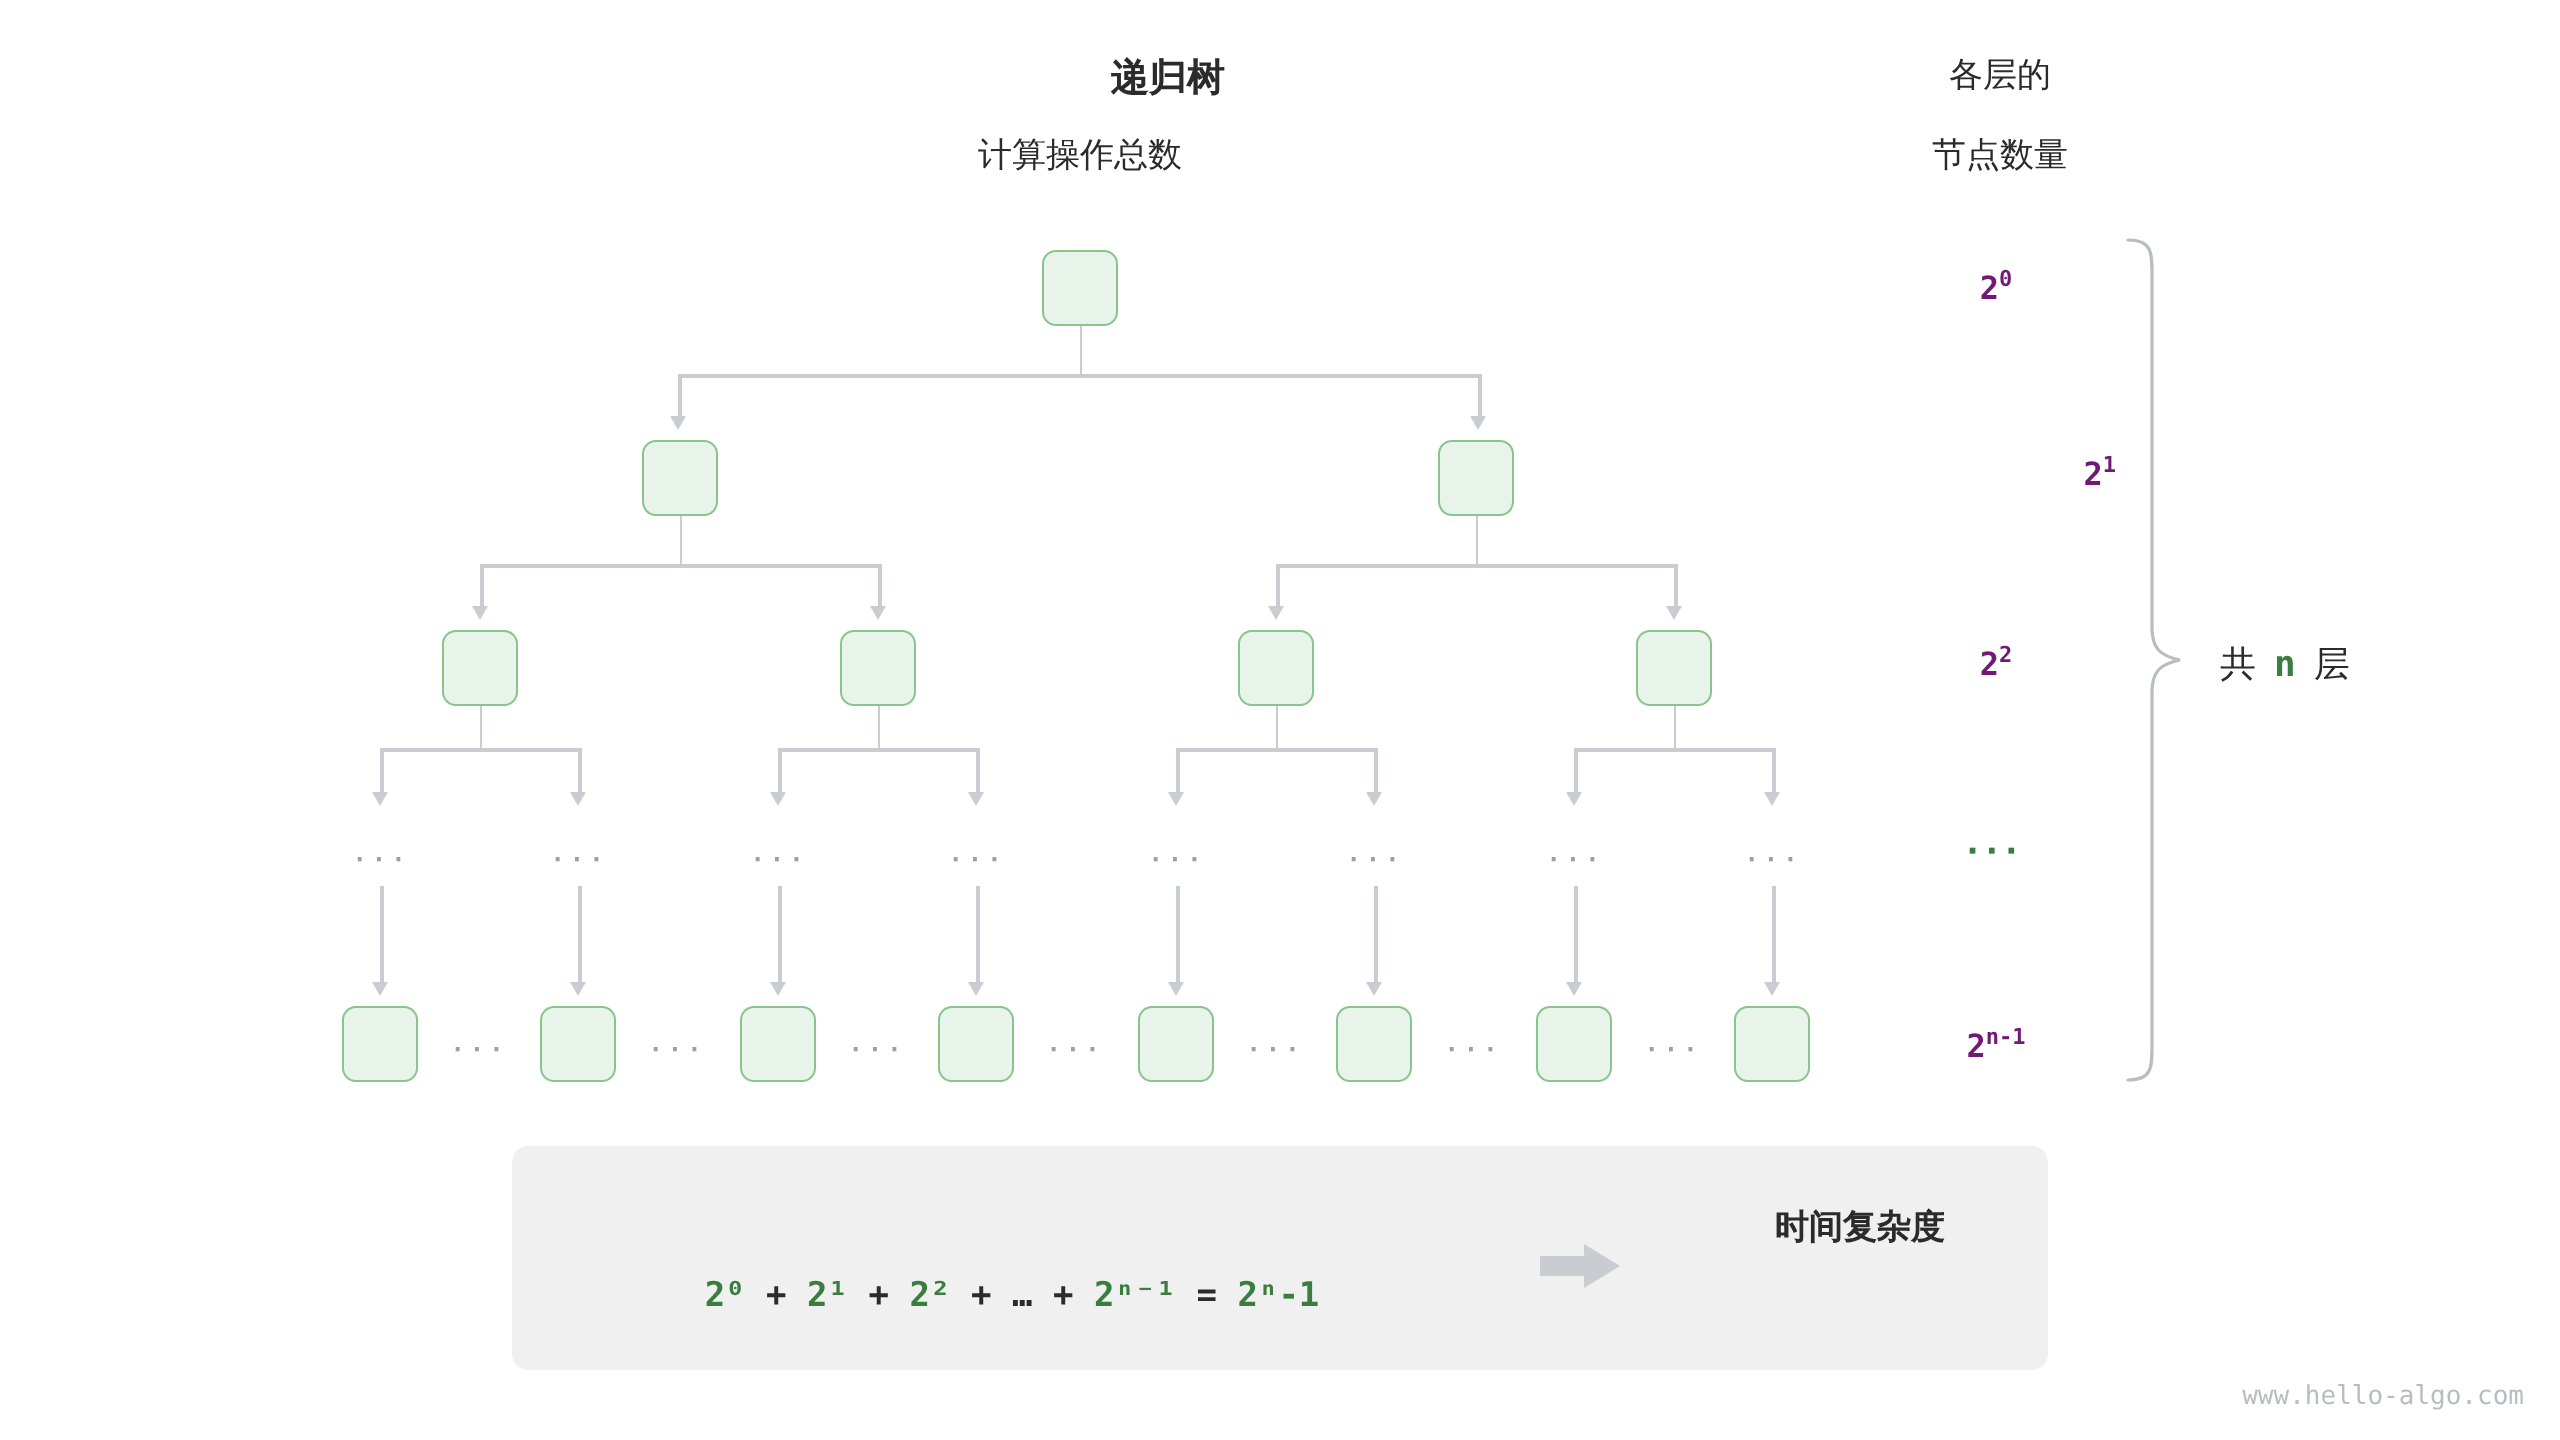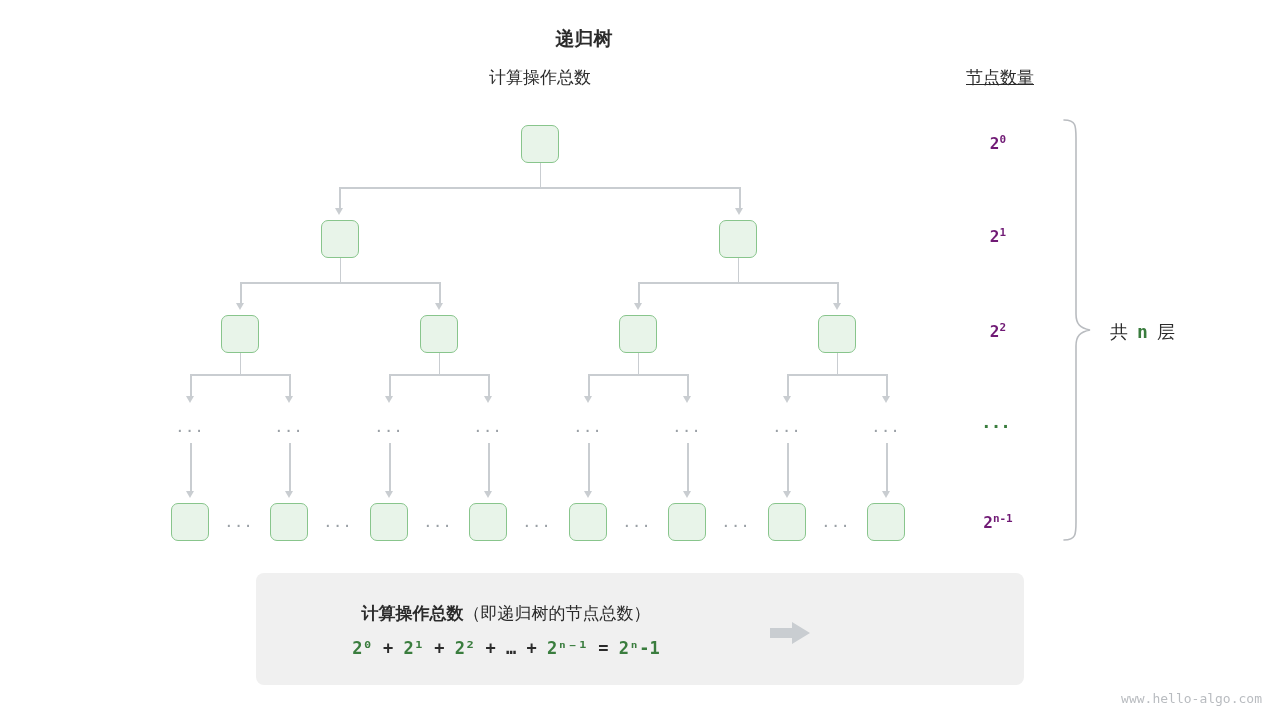--- a/index.html
+++ b/index.html
@@ -40,21 +40,20 @@
     left: 900px; top: 26px; width: 200px;
     text-align: center;
     font-size: 17px;
     color: #2b2b2b;
   }
   .count-title-2 {
     left: 900px; top: 66px; width: 200px;
     text-align: center;
     font-size: 17px;
     color: #2b2b2b;
-    text-decoration: underline;
   }
 
   
   .node {
     width: 38px; height: 38px;
     border: 1.5px solid #88c58c;
     border-radius: 7px;
     background: #e8f4e9;
     box-sizing: border-box;
   }
@@ -171,20 +170,21 @@
     color: #b9bcc0;
   }
 </style>
 </head>
 <body>
 
 <div id="stage">
 
   <div class="abs title-main">递归树</div>
   <div class="abs title-sub">计算操作总数</div>
+  <div class="abs count-title-1">各层的</div>
   <div class="abs count-title-2">节点数量</div>
 
   <div class="abs node" style="left:521px; top:125px;"></div>
 
   <div class="abs vline" style="left:539.5px; top:163px; height:25px;"></div>
   <div class="abs hline" style="left:339px; top:187px; width:401px;"></div>
   <div class="abs vline" style="left:339px; top:187px; height:23px;"></div>
   <div class="abs arrowhead" style="left:335.2px; top:208px;"></div>
   <div class="abs vline" style="left:739px; top:187px; height:23px;"></div>
   <div class="abs arrowhead" style="left:735.2px; top:208px;"></div>
@@ -277,21 +277,21 @@
   <div class="abs dots" style="left:620px; top:514px; width:36px; text-align:center;">···</div>
   <div class="abs node" style="left:668px; top:503px;"></div>
   <div class="abs dots" style="left:719px; top:514px; width:36px; text-align:center;">···</div>
   <div class="abs node" style="left:768px; top:503px;"></div>
   <div class="abs dots" style="left:819px; top:514px; width:36px; text-align:center;">···</div>
   <div class="abs node" style="left:867px; top:503px;"></div>
 
   <div class="abs level-count" style="left:938px; top:133px;">
     <span>2</span><sup>0</sup>
   </div>
-  <div class="abs level-count" style="left:938px; top:226px;">
+  <div class="abs level-count" style="left:938px; top:226px;text-align:right;">
     <span>2</span><sup>1</sup>
   </div>
   <div class="abs level-count" style="left:938px; top:321px;">
     <span>2</span><sup>2</sup>
   </div>
   <div class="abs dots-green" style="left:938px; top:416px; width:120px; text-align:center;">···</div>
   <div class="abs level-count" style="left:938px; top:512px;">
     <span>2</span><sup>n-1</sup>
   </div>
 
@@ -299,38 +299,36 @@
     <path d="M4 2 C 16 2, 16 8, 16 20 L 16 196 C 16 206, 20 210, 30 212 C 20 214, 16 218, 16 228 L 16 404 C 16 416, 16 422, 4 422" stroke="#b9bcc0" stroke-width="1.6" fill="none" stroke-linecap="round"></path>
   </svg>
   <div class="abs total-levels">
     <span>共</span>
     <span class="nvar">n</span>
     <span>层</span>
   </div>
 
   <div class="abs panel"></div>
 
-  <div class="abs panel-left-title">
-    <b>计算操作总数</b><span>（即递归树的节点总数）</span>
-  </div>
 
   <div class="abs panel-formula">
     <span>2⁰</span>
     <span class="op">+</span>
     <span>2¹</span>
     <span class="op">+</span>
     <span>2²</span>
     <span class="op">+</span>
     <span class="op">…</span>
     <span class="op">+</span>
     <span>2ⁿ⁻¹</span>
     <span class="op">=</span>
     <span>2ⁿ-1</span>
   </div>
 
   <svg class="abs panel-arrow" viewBox="0 0 40 22" fill="none">
     <path d="M0 6 L22 6 L22 0 L40 11 L22 22 L22 16 L0 16 Z" fill="#c9cdd1"></path>
   </svg>
 
+  <div class="abs panel-right-title">时间复杂度</div>
 
   <div class="abs watermark">www.hello-algo.com</div>
 
 </div>
 
 </body></html>

